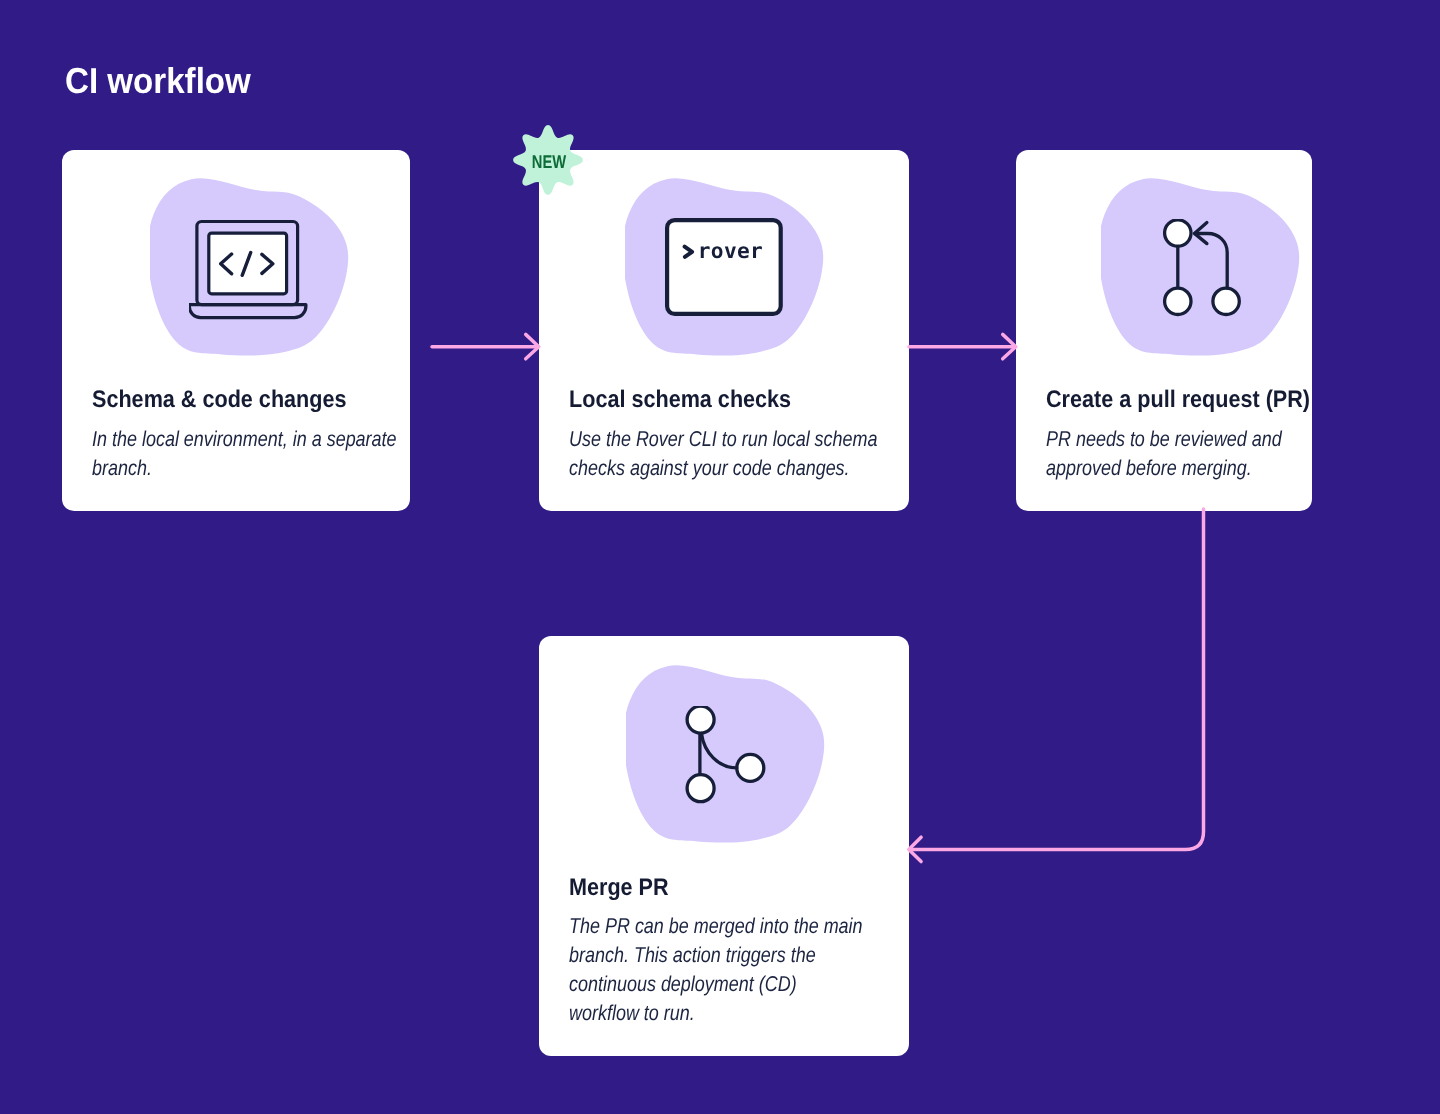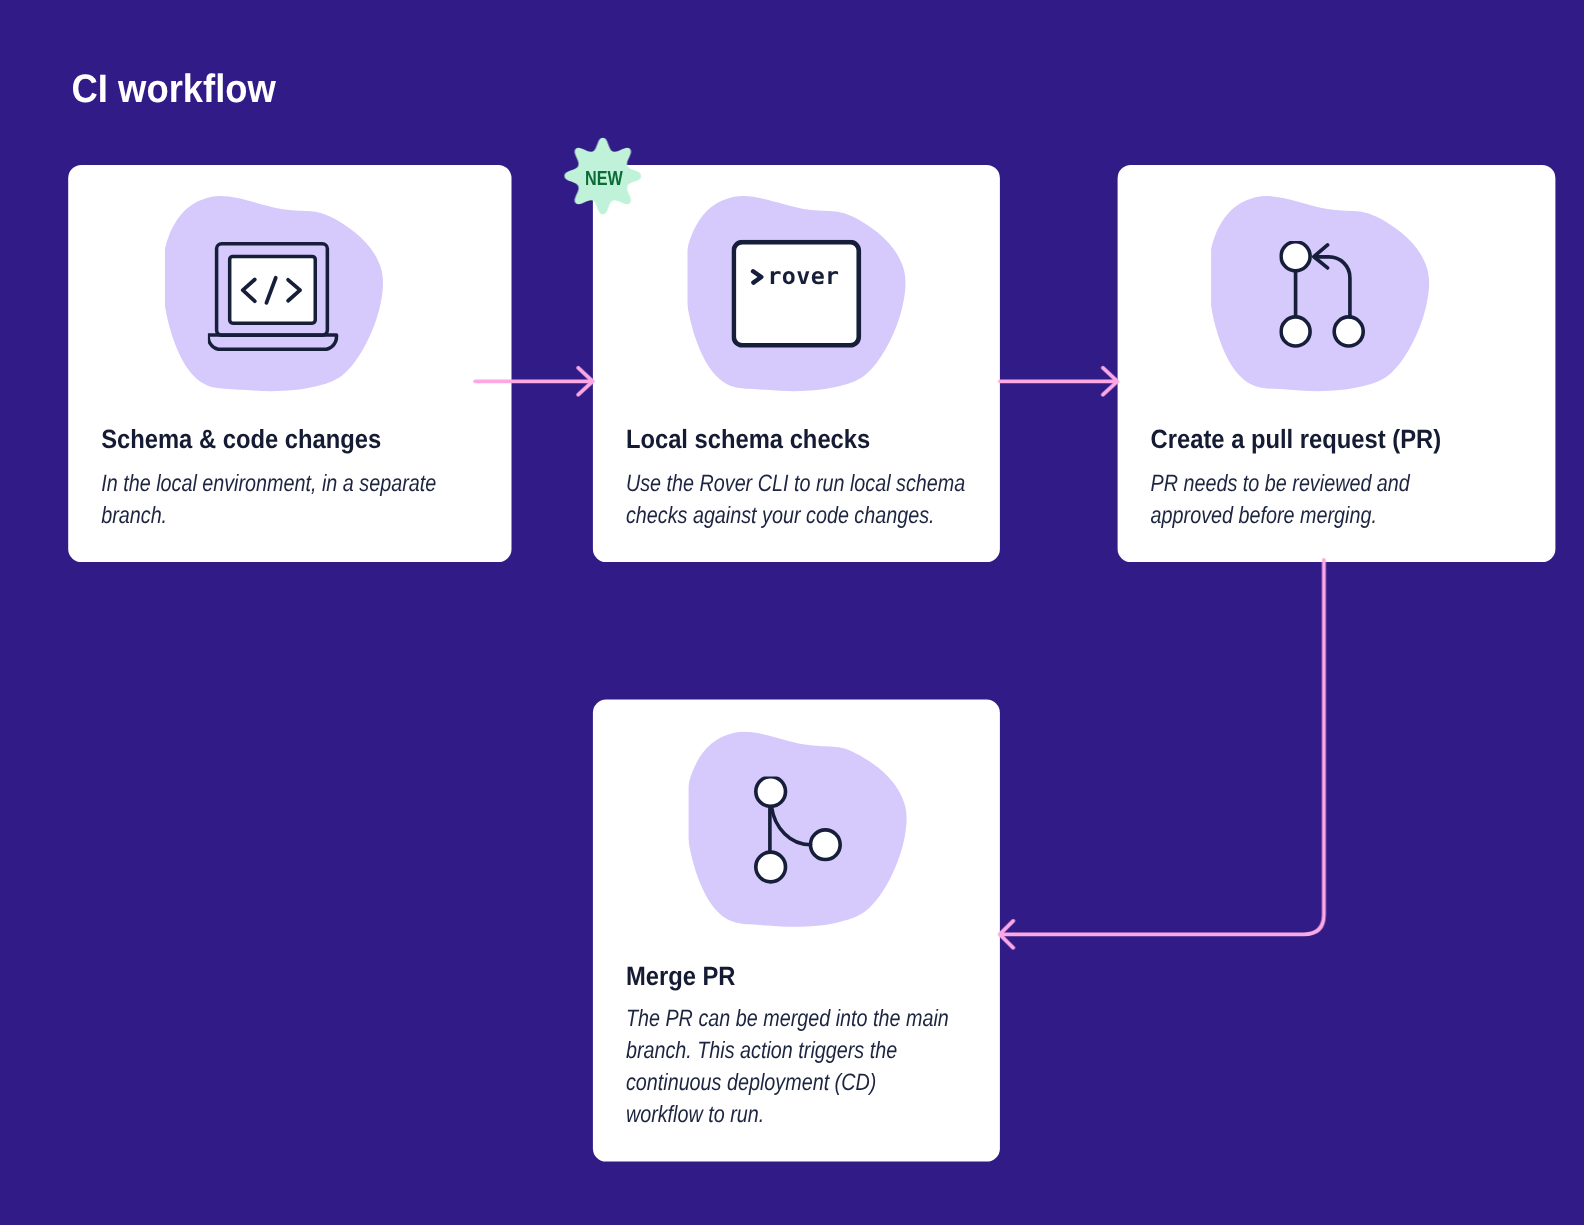--- a/index.html
+++ b/index.html
@@ -29,21 +29,21 @@
                font-size:18.4px;font-weight:700;color:#0C6B37;white-space:nowrap;
                line-height:18.4px;transform:scaleX(0.80) translateZ(0);}
   svg{display:block;}
 </style>
 </head>
 <body>
 
 <div class="stage">
   <div id="page-title">CI workflow</div>
 
-  <div class="card" style="left:57.5px;top:149.5px;width:403px;height:361.5px">
+  <div class="card" style="left:57.5px;top:149.5px;width:348px;height:361.5px">
     <div class="card-art">
       <svg class="art" style="left:88.50px;top:28.50px" width="199.5" height="182.1" viewBox="0 0 200 180" preserveAspectRatio="none">
           <path fill="#D6C9FC" d="M 105.92 11.77 C 125.87 14.97 134.80 11.13 150.38 18.56 C 165.97 26.00 182.40 38.24 190.92 52.31 C 199.43 66.37 200.22 77.39 196.83 95.29 C 193.45 113.19 183.66 135.94 172.47 149.95 C 161.28 163.95 154.23 167.21 135.80 171.69 C 117.38 176.17 92.09 176.23 71.96 174.39 C 51.84 172.54 39.23 175.33 26.05 161.62 C 12.87 147.91 4.12 122.83 0.07 99.62 C -3.99 76.42 -3.69 53.10 3.92 35.05 C 11.52 17.00 22.86 5.43 41.56 1.16 C 60.26 -3.10 85.97 8.58 105.92 11.77 Z"></path>
         </svg>
       <svg class="art" style="left:127.4px;top:68.8px" width="120" height="102" viewBox="0 0 120 102" fill="none">
   <rect x="7.9" y="3.5" width="100.7" height="83.2" rx="4.6" stroke="#161E3A" stroke-width="3.2"></rect>
   <rect x="19.8" y="15.1" width="77.8" height="60.7" rx="2.8" fill="#FFFFFF" stroke="#161E3A" stroke-width="3.2"></rect>
   <path d="M0.3 86.6 H116.9 V88.2 C116.9 94.5 111.8 99.6 105.5 99.6 H11.7 C5.4 99.6 0.3 94.5 0.3 88.2 Z" stroke="#161E3A" stroke-width="3.2" stroke-linejoin="round"></path>
   <path d="M42.6 36.1 L31.7 45.8 L42.6 55.8" stroke="#161E3A" stroke-width="3.4" stroke-linecap="round" stroke-linejoin="round"></path>
   <path d="M61.7 34.5 L53.2 57.3" stroke="#161E3A" stroke-width="3.4" stroke-linecap="round"></path>
@@ -68,21 +68,21 @@
 </svg>
 <div class="rover-cmd" style="left:158.7px;top:90.8px">rover</div>
     </div>
     <div class="card-title" style="left:29.5px;top:238px">Local schema checks</div>
     <div class="card-desc-block">
       <div class="card-desc" style="left:29.5px;top:275.4px">Use the Rover CLI to run local schema</div>
       <div class="card-desc" style="left:29.5px;top:304.4px">checks against your code changes.</div>
     </div>
   </div>
 
-  <div class="card" style="left:1012px;top:149.5px;width:398px;height:361.5px">
+  <div class="card" style="left:1012px;top:149.5px;width:296px;height:361.5px">
     <div class="card-art">
       <svg class="art" style="left:84.50px;top:28.50px" width="199.5" height="182.1" viewBox="0 0 200 180" preserveAspectRatio="none">
           <path fill="#D6C9FC" d="M 105.92 11.77 C 125.87 14.97 134.80 11.13 150.38 18.56 C 165.97 26.00 182.40 38.24 190.92 52.31 C 199.43 66.37 200.22 77.39 196.83 95.29 C 193.45 113.19 183.66 135.94 172.47 149.95 C 161.28 163.95 154.23 167.21 135.80 171.69 C 117.38 176.17 92.09 176.23 71.96 174.39 C 51.84 172.54 39.23 175.33 26.05 161.62 C 12.87 147.91 4.12 122.83 0.07 99.62 C -3.99 76.42 -3.69 53.10 3.92 35.05 C 11.52 17.00 22.86 5.43 41.56 1.16 C 60.26 -3.10 85.97 8.58 105.92 11.77 Z"></path>
         </svg>
       <svg class="art" style="left:146.6px;top:69.6px" width="80" height="98" viewBox="0 0 80 98" fill="none">
   <circle cx="14.8" cy="14.0" r="13.2" fill="#FFFFFF" stroke="#161E3A" stroke-width="3.3"></circle>
   <circle cx="14.8" cy="82.3" r="13.2" fill="#FFFFFF" stroke="#161E3A" stroke-width="3.3"></circle>
   <circle cx="63.1" cy="82.3" r="13.2" fill="#FFFFFF" stroke="#161E3A" stroke-width="3.3"></circle>
   <path d="M14.8 27.2 V69.1" stroke="#161E3A" stroke-width="3.3"></path>
   <path d="M64.2 69.1 V33.4 C64.2 22.7 55.6 14.5 45.0 14.5 H31.9" stroke="#161E3A" stroke-width="3.3" stroke-linecap="round"></path>

